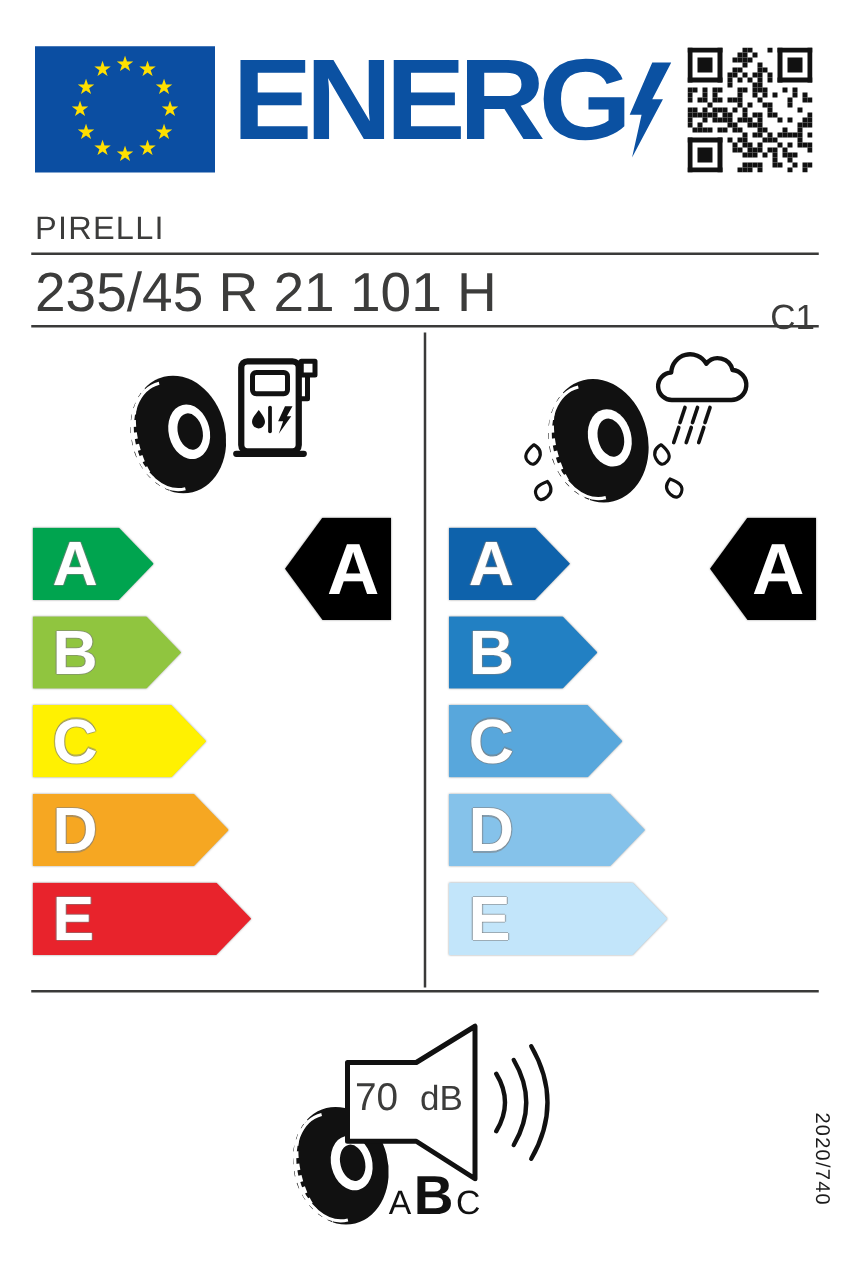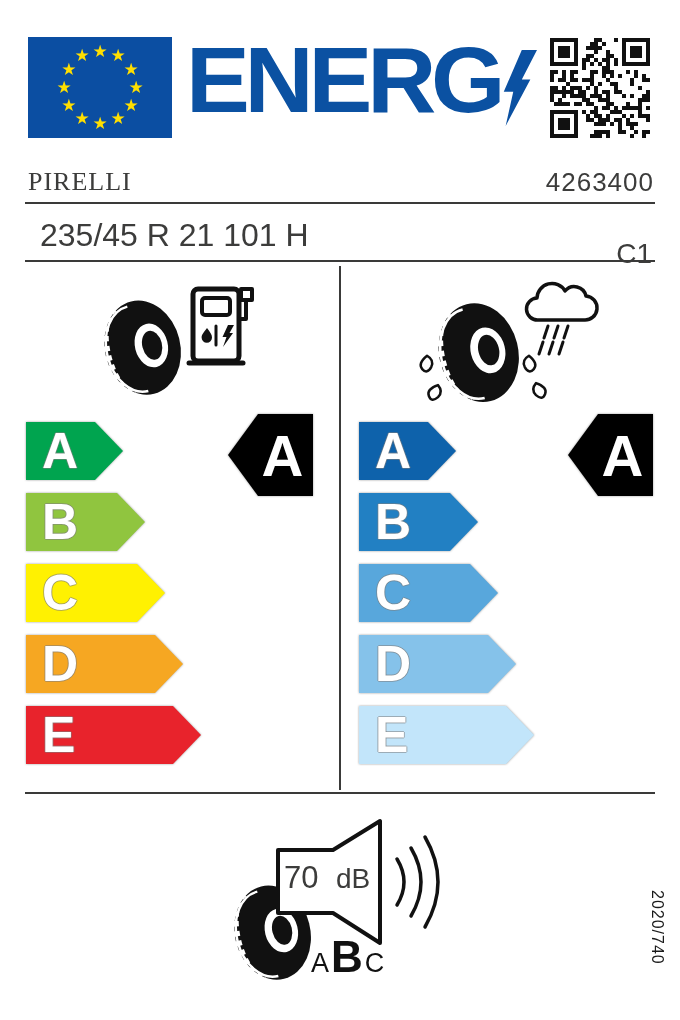--- a/index.html
+++ b/index.html
@@ -7,25 +7,25 @@
   .label{position:relative;width:680px;height:1020px;background:#fff;overflow:hidden;}
 
   
   .flag{position:absolute;left:28px;top:37px;width:144px;height:101px;background:#0B4EA2;}
   .flag .star{position:absolute;color:#FFDF00;font-size:17px;line-height:17px;width:17px;text-align:center;}
   .energ{position:absolute;left:186px;top:30px;font-size:92px;font-weight:700;color:#0B51A2;
          letter-spacing:-5px;transform:scaleX(1.04);transform-origin:left top;line-height:1.1;}
   .bolt{position:absolute;left:499px;top:49px;}
   .qr{position:absolute;left:550px;top:38px;}
 
-  .brand{position:absolute;left:28px;top:167px;font-size:26px;letter-spacing:1px;font-family:Liberation Serif, serif;}
+  .brand{position:absolute;left:28px;top:167px;font-size:26px;letter-spacing:1px;}
   .artnum{position:absolute;right:26px;top:167px;font-size:26px;letter-spacing:1px;}
   .rule{position:absolute;left:25px;width:630px;height:2px;background:#3A3A39;}
   .rule1{top:202px;} .rule2{top:260px;} .rule3{top:792px;}
-  .tyresize{position:absolute;left:28px;top:217px;font-size:32px;line-height:36px;margin-left:12px;}
+  .tyresize{position:absolute;left:28px;top:217px;font-size:44px;line-height:36px;}
   .tyreclass{position:absolute;right:28px;top:238px;font-size:28px;}
 
   
   .vdivider{position:absolute;left:339px;top:266px;width:2px;height:524px;background:#3A3A39;}
   .icon-left{position:absolute;left:90px;top:281px;}
   .icon-right{position:absolute;left:416px;top:276px;}
 
   .arrow-row{position:absolute;height:58px;filter:drop-shadow(0 0 1px #9D9D9C);}
   .arrow-row .shape{width:100%;height:100%;display:flex;align-items:center;
       clip-path:polygon(0 0, calc(100% - 28px) 0, 100% 50%, calc(100% - 28px) 100%, 0 100%);}
@@ -292,21 +292,20 @@
       <rect x="96" y="0" width="4" height="28" fill="#111"></rect>
       <rect x="80" y="8" width="12" height="12" fill="#111"></rect>
       <rect x="0" y="72" width="28" height="4" fill="#111"></rect>
       <rect x="0" y="96" width="28" height="4" fill="#111"></rect>
       <rect x="0" y="72" width="4" height="28" fill="#111"></rect>
       <rect x="24" y="72" width="4" height="28" fill="#111"></rect>
       <rect x="8" y="80" width="12" height="12" fill="#111"></rect>
     </svg>
 
   <div class="brand">PIRELLI</div>
-  <div class="artnum">4263400</div>
   <div class="rule rule1"></div>
   <div class="tyresize">235/45 R 21 101 H</div>
   <div class="tyreclass">C1</div>
   <div class="rule rule2"></div>
 
   <div class="vdivider"></div>
 
   <svg class="icon-left" width="170" height="125" viewBox="0 0 170 125">
     <use href="#tyre-sym" transform="translate(51,67) scale(0.82)"></use>
     <g transform="translate(100,2)" stroke="#111" fill="none" stroke-linejoin="round" stroke-linecap="round">

